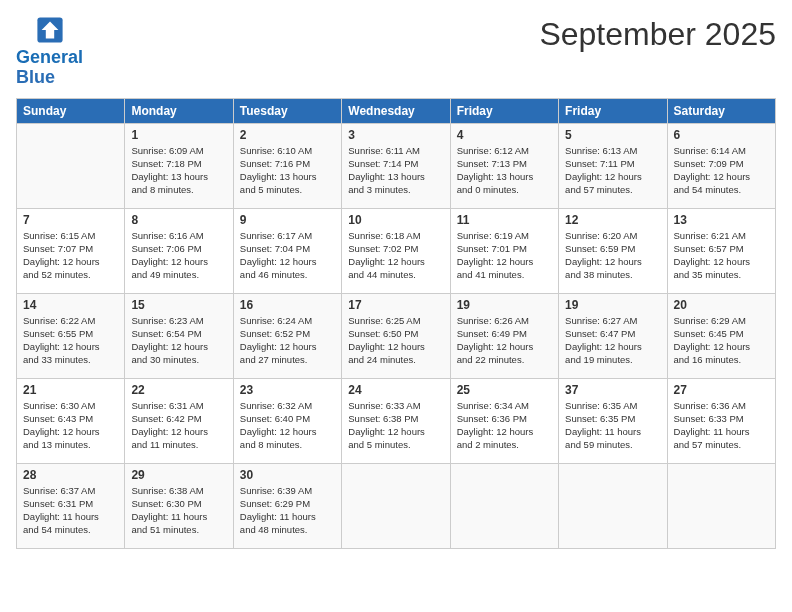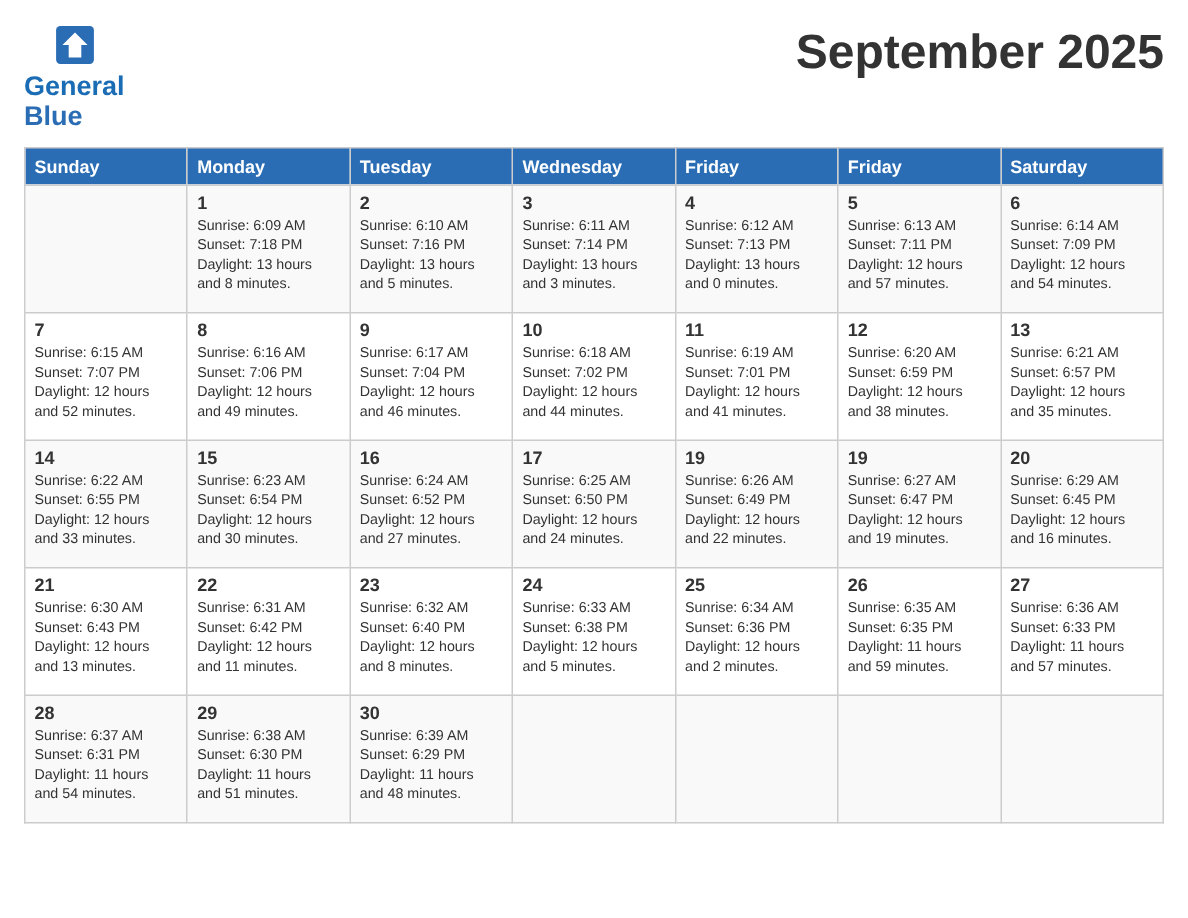--- a/index.html
+++ b/index.html
@@ -33,21 +33,21 @@
     }
     .logo-icon {
       width: 28px;
       height: 28px;
     }
     .title-area {
       text-align: right;
     }
     .month-title {
       font-size: 32px;
-      font-weight: bold;
+      font-weight: normal;
       color: #333;
     }
     .location-title {
       font-size: 14px;
       color: #555;
     }
     table {
       width: 100%;
       border-collapse: collapse;
       font-size: 10px;
@@ -300,21 +300,21 @@
 and 5 minutes.</div>
         </td>
         <td>
           <span class="day-number">25</span>
           <div class="cell-text" style="white-space: pre-line;">Sunrise: 6:34 AM
 Sunset: 6:36 PM
 Daylight: 12 hours
 and 2 minutes.</div>
         </td>
         <td>
-          <span class="day-number">26</span>
+          <span class="day-number">37</span>
           <div class="cell-text" style="white-space: pre-line;">Sunrise: 6:35 AM
 Sunset: 6:35 PM
 Daylight: 11 hours
 and 59 minutes.</div>
         </td>
         <td>
           <span class="day-number">27</span>
           <div class="cell-text" style="white-space: pre-line;">Sunrise: 6:36 AM
 Sunset: 6:33 PM
 Daylight: 11 hours

